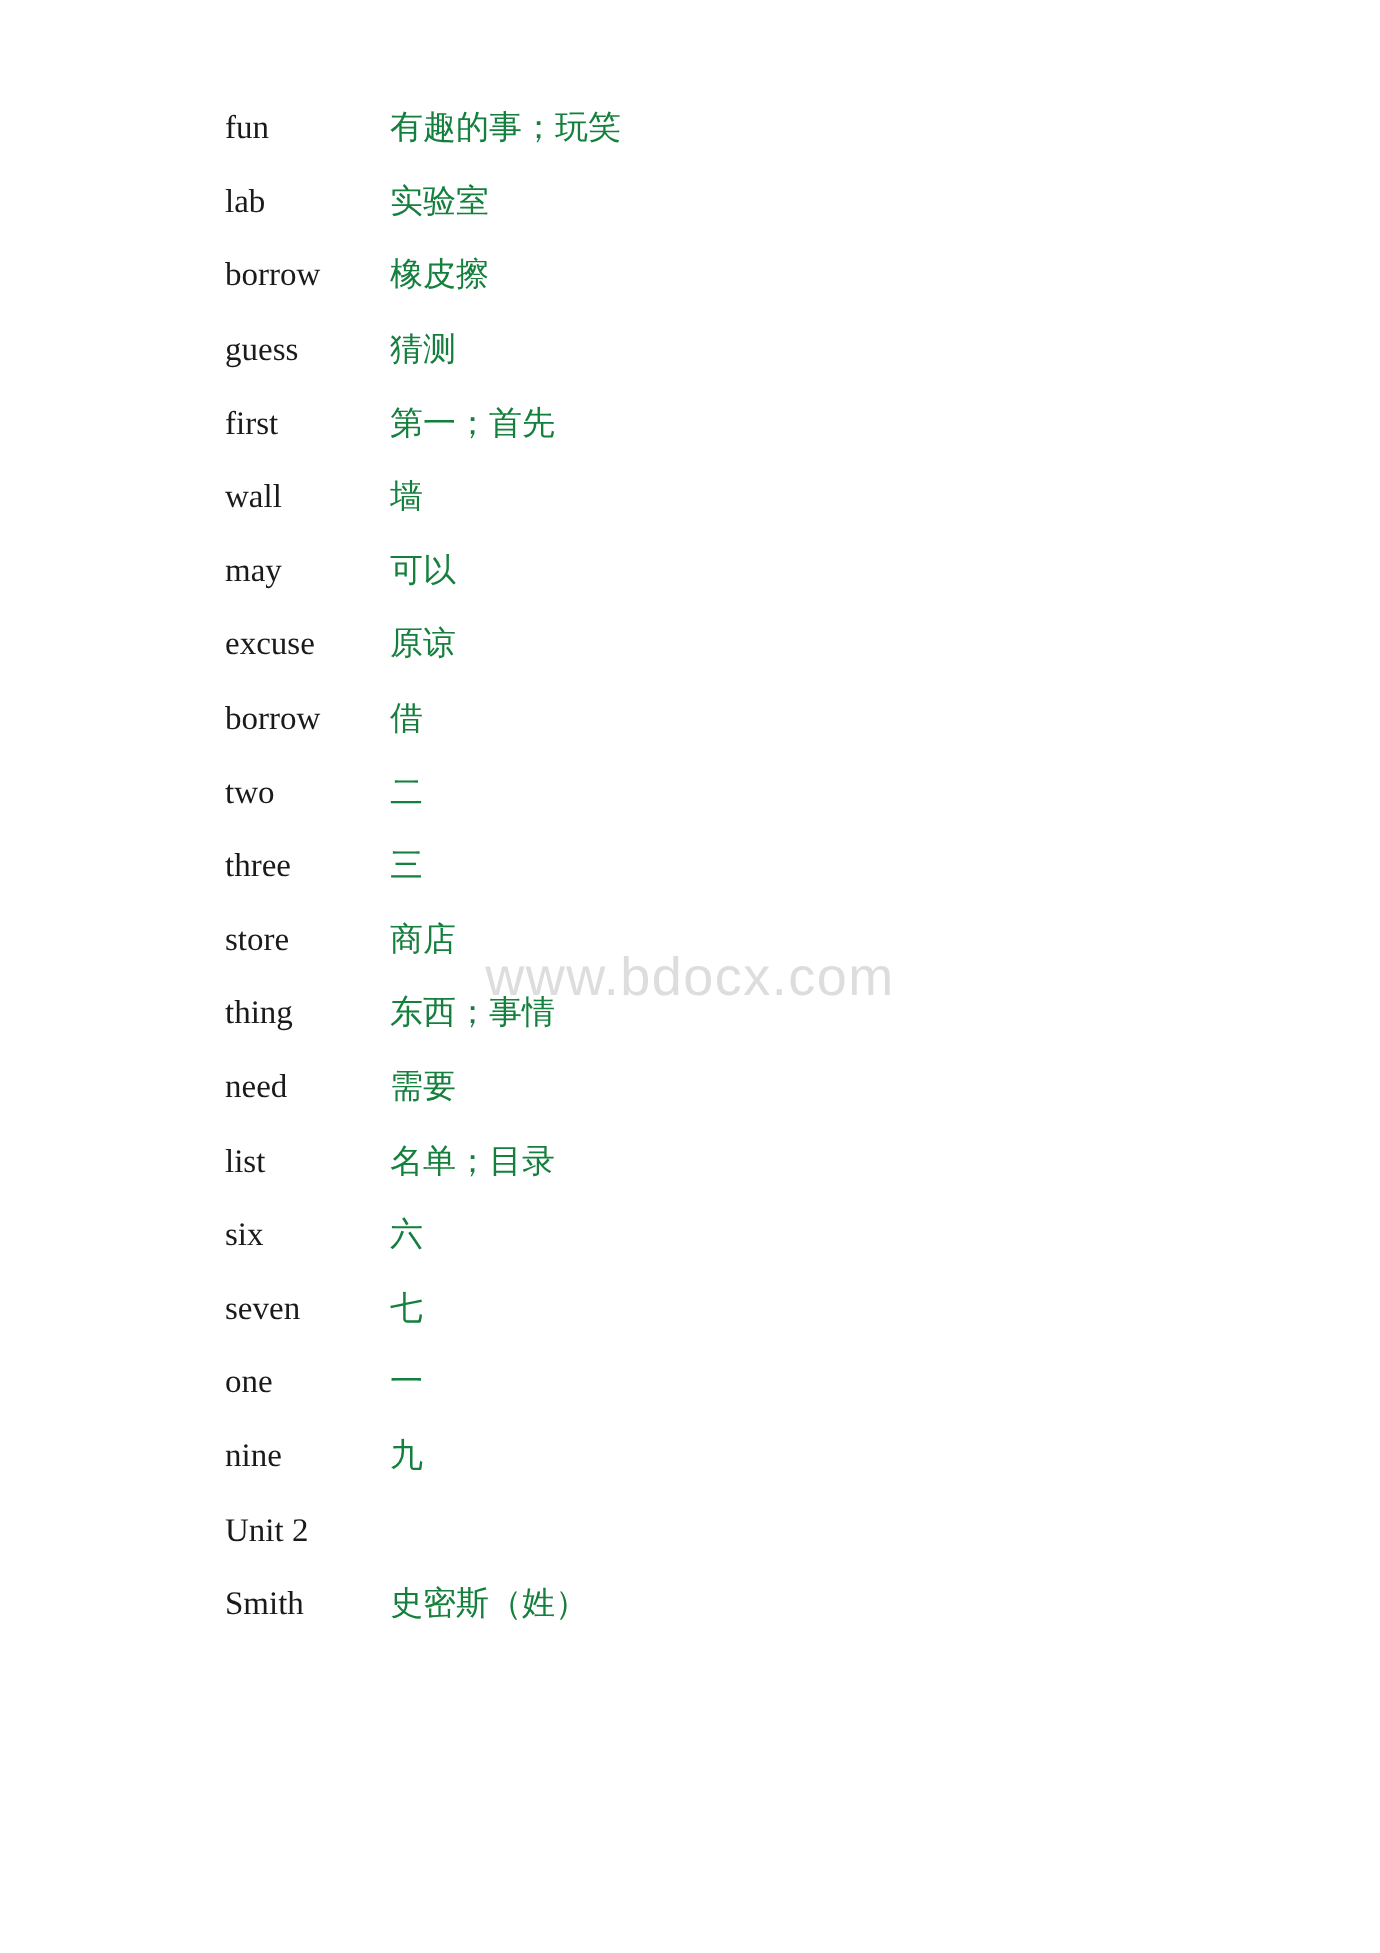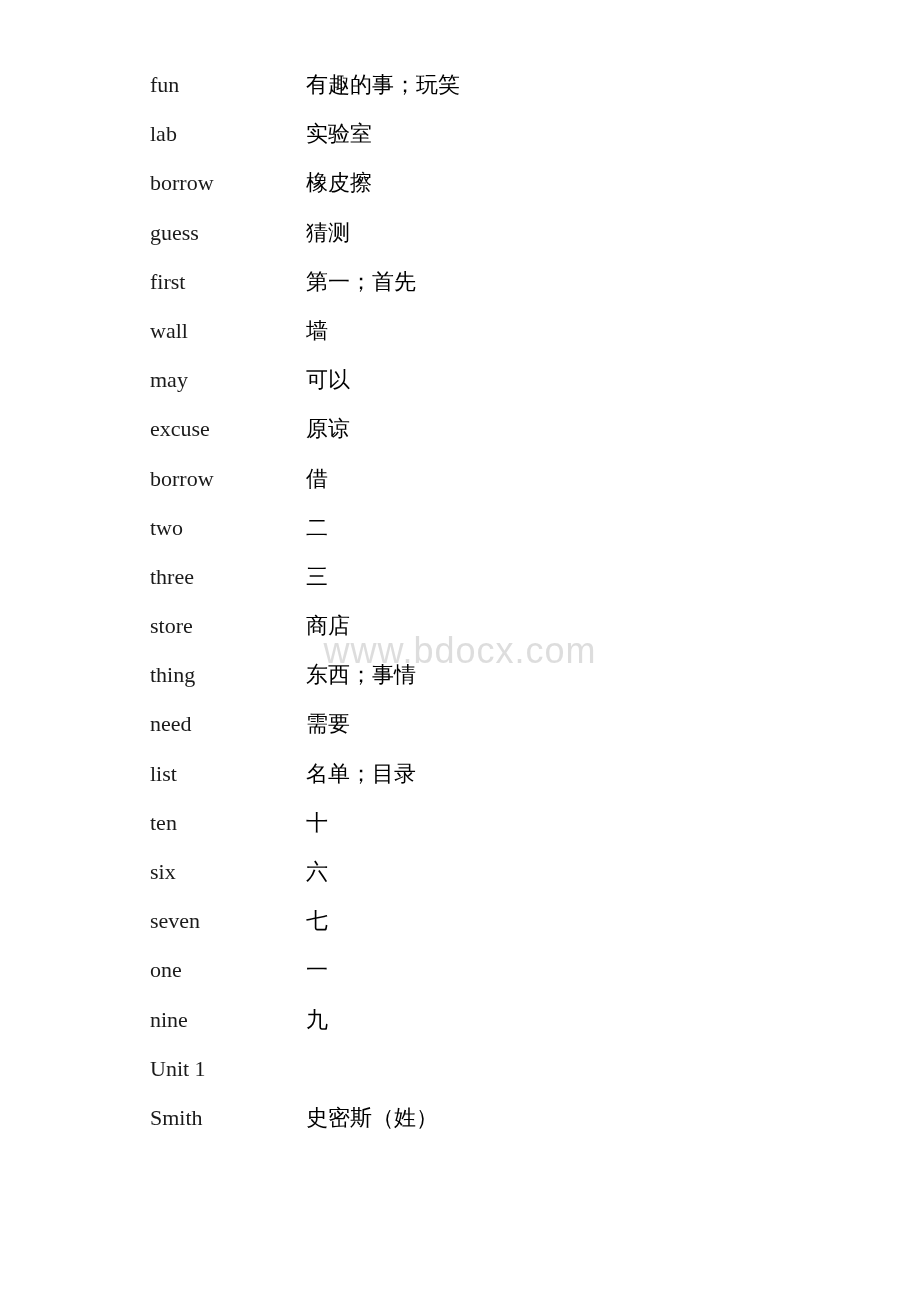--- a/index.html
+++ b/index.html
@@ -35,23 +35,22 @@
       line-height: 1.6;
     }
     .vocab-english {
       min-width: 110px;
       font-size: 22px;
       color: #1a1a1a;
       font-family: "Times New Roman", Times, serif;
     }
     .vocab-chinese {
       font-size: 22px;
-      color: #000000;
+      color: #15803d;
       font-family: Liberation Serif, serif;
-      margin-left: 46px;
     }
     .watermark {
       position: absolute;
       top: 50%;
       left: 50%;
       transform: translate(-50%, -50%);
       font-size: 36px;
       color: rgba(180, 180, 180, 0.45);
       white-space: nowrap;
       pointer-events: none;
@@ -119,40 +118,36 @@
       </div>
       <div class="vocab-item">
         <span class="vocab-english">need</span>
         <span class="vocab-chinese">需要</span>
       </div>
       <div class="vocab-item">
         <span class="vocab-english">list</span>
         <span class="vocab-chinese">名单；目录</span>
       </div>
       <div class="vocab-item">
-        <span class="vocab-english">ten</span>
-        <span class="vocab-chinese">十</span>
-      </div>
-      <div class="vocab-item">
         <span class="vocab-english">six</span>
         <span class="vocab-chinese">六</span>
       </div>
       <div class="vocab-item">
         <span class="vocab-english">seven</span>
         <span class="vocab-chinese">七</span>
       </div>
       <div class="vocab-item">
         <span class="vocab-english">one</span>
         <span class="vocab-chinese">一</span>
       </div>
       <div class="vocab-item">
         <span class="vocab-english">nine</span>
         <span class="vocab-chinese">九</span>
       </div>
       <div class="vocab-item">
-        <span class="vocab-english">Unit 1</span>
+        <span class="vocab-english">Unit 2</span>
       </div>
       <div class="vocab-item">
         <span class="vocab-english">Smith</span>
         <span class="vocab-chinese">史密斯（姓）</span>
       </div>
     </div>
 </div>
 
 </body></html>

